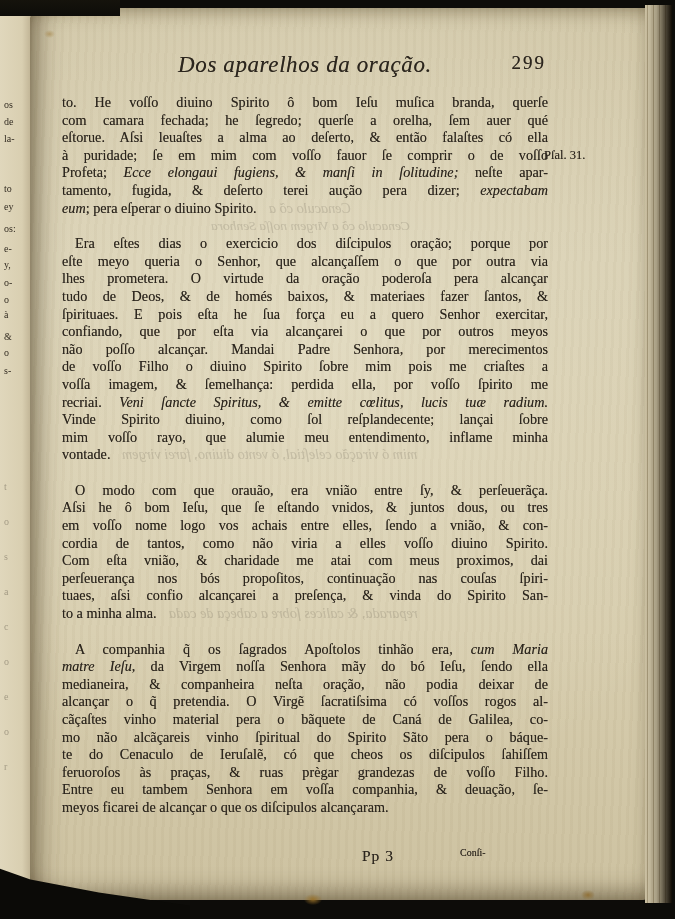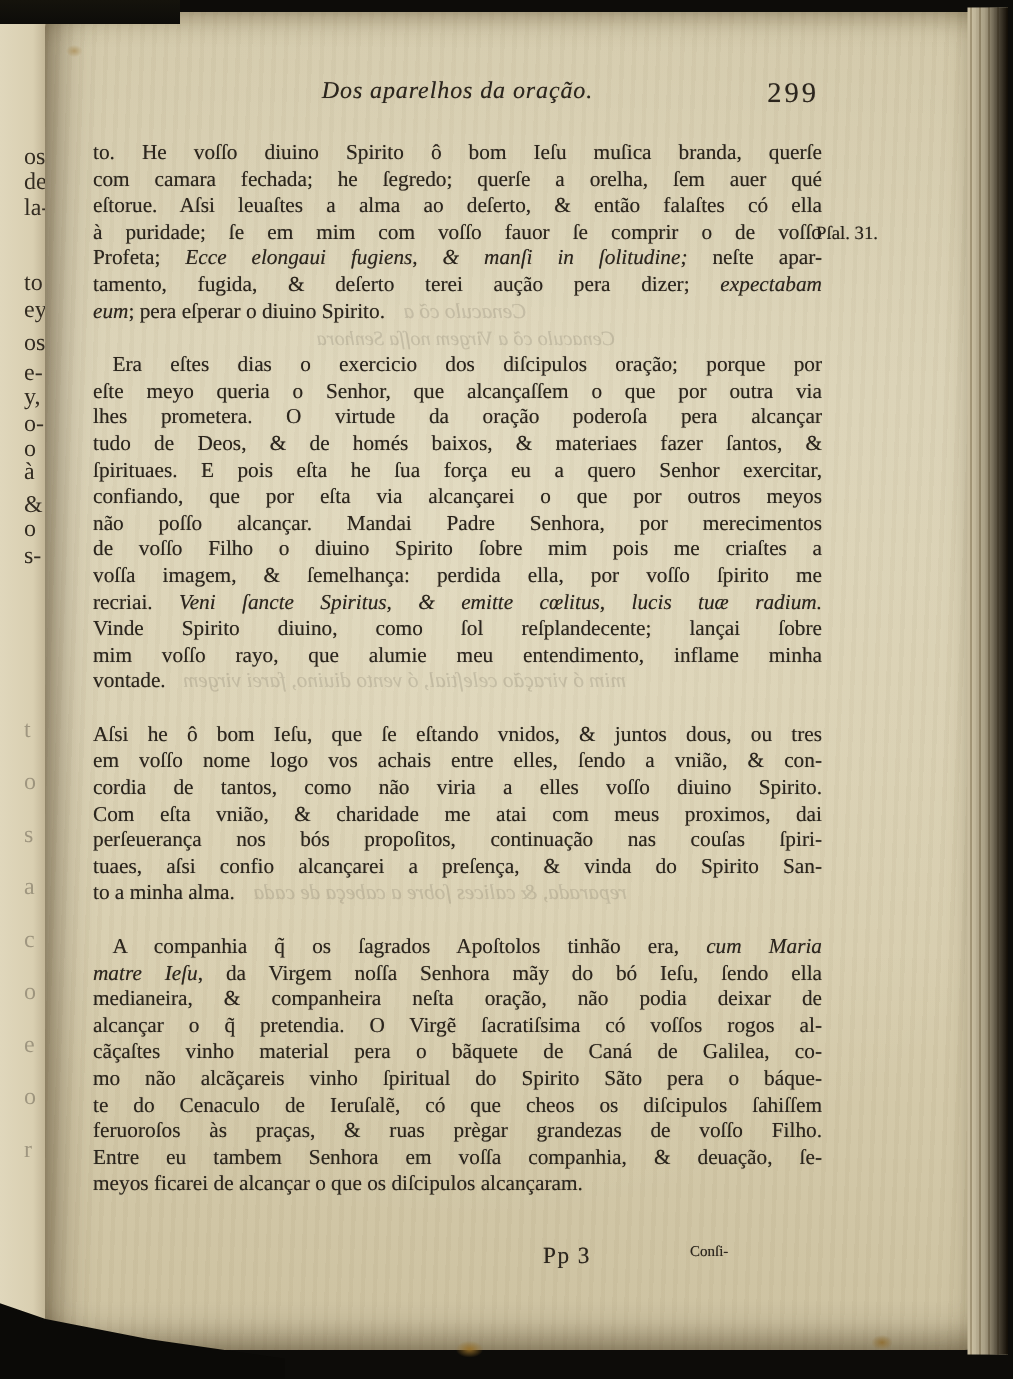--- a/index.html
+++ b/index.html
@@ -9,21 +9,21 @@
     font-family:"Liberation Serif", serif;
   }
   .photo { position:absolute; inset:0; }
 
   
   .facing-edge {
     position:absolute; left:0; top:10px; width:40px; height:880px;
     background:linear-gradient(90deg,#e0d7bc 0%,#d9cfb1 55%,#bdb091 80%,#7e7257 100%);
     border-radius:3px 0 0 10px;
   }
-  .frag { position:absolute; left:16px; font-size:16px; line-height:14px; color:#332c22; }
+  .frag { position:absolute; left:4px; font-size:10px; line-height:14px; color:#332c22; }
   .frag.faint { opacity:.35; }
 
   
   .page {
     position:absolute; left:30px; top:8px; width:622px; height:892px;
     background:
       radial-gradient(120% 85% at 46% 38%, rgba(255,252,236,.28), rgba(0,0,0,0) 62%),
       repeating-linear-gradient(92deg, rgba(120,100,60,.05) 0 3px, rgba(0,0,0,0) 3px 8px),
       linear-gradient(180deg,#d2c8a9 0%,#d8cfb2 28%,#d7cdae 70%,#cdc2a1 100%);
     border-radius:10px 7px 9px 16px;
@@ -61,21 +61,21 @@
   .stain2 { left:581px; top:890px; width:14px; height:10px;
     background:radial-gradient(ellipse, rgba(140,104,40,.8), rgba(140,104,40,0) 72%); }
   .stain3 { left:44px; top:30px; width:11px; height:8px;
     background:radial-gradient(ellipse, rgba(160,125,60,.55), rgba(160,125,60,0) 72%); }
 
   
   .print { position:absolute; inset:0; color:#2b251d; text-shadow:0 0 .5px rgba(43,37,29,.55); }
   .header-row { position:absolute; left:32px; top:44px; width:486px; height:30px; }
   .running-title {
     display:block; text-align:center; font-style:italic;
-    font-size:16px; letter-spacing:.6px;
+    font-size:23px; letter-spacing:.6px;
   }
   .folio {
     position:absolute; right:2px; top:0; font-size:19px; letter-spacing:2px;
   }
   .margin-note { position:absolute; left:514px; top:140px; font-size:12.5px; }
 
   .text-block { position:absolute; left:32px; top:86px; width:486px; font-size:14.2px; }
   .line {
     height:17.6px; line-height:17.6px; overflow:hidden;
     text-align:justify; text-align-last:justify;
@@ -158,20 +158,21 @@
             <div class="line"><span class="rm">não poſſo alcançar.  Mandai Padre Senhora, por merecimentos</span></div>
             <div class="line"><span class="rm">de voſſo Filho o diuino Spirito ſobre mim pois me criaſtes a</span></div>
             <div class="line"><span class="rm">voſſa imagem, &amp; ſemelhança: perdida ella, por voſſo ſpirito me</span></div>
             <div class="line"><span class="rm">recriai. </span><span class="it">Veni ſancte Spiritus, &amp; emitte cœlitus, lucis tuæ radium.</span></div>
             <div class="line"><span class="rm">Vinde Spirito diuino, como ſol reſplandecente; lançai ſobre</span></div>
             <div class="line"><span class="rm">mim voſſo rayo, que alumie meu entendimento, inflame minha</span></div>
             <div class="line last"><span class="rm">vontade.</span><span class="ghost">mim ó viração celeſtial, ó vento diuino, farei virgem</span></div>
           </div>
           <div class="pgap"><span class="ghost"></span></div>
           <div>
+            <div class="line indent"><span class="rm">O modo com que orauão, era vnião entre ſy, &amp; perſeuerãça.</span></div>
             <div class="line"><span class="rm">Aſsi he ô bom Ieſu, que ſe eſtando vnidos, &amp; juntos dous, ou tres</span></div>
             <div class="line"><span class="rm">em voſſo nome logo vos achais entre elles, ſendo a vnião, &amp; con-</span></div>
             <div class="line"><span class="rm">cordia de tantos, como não viria a elles voſſo diuino Spirito.</span></div>
             <div class="line"><span class="rm">Com eſta vnião, &amp; charidade me atai com meus proximos, dai</span></div>
             <div class="line"><span class="rm">perſeuerança nos bós propoſitos, continuação nas couſas ſpiri-</span></div>
             <div class="line"><span class="rm">tuaes, aſsi confio alcançarei a preſença, &amp; vinda do Spirito San-</span></div>
             <div class="line last"><span class="rm">to a minha alma.</span><span class="ghost">reparada, &amp; calices ſobre a cabeça de cada</span></div>
           </div>
           <div class="pgap"><span class="ghost"></span></div>
           <div>

